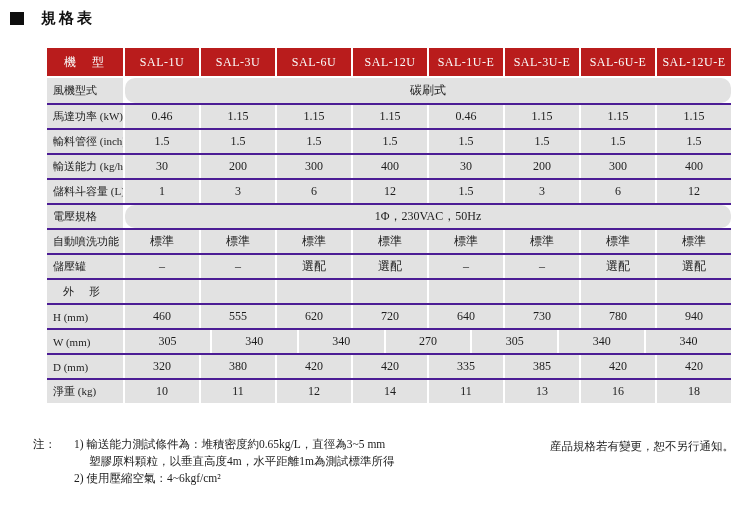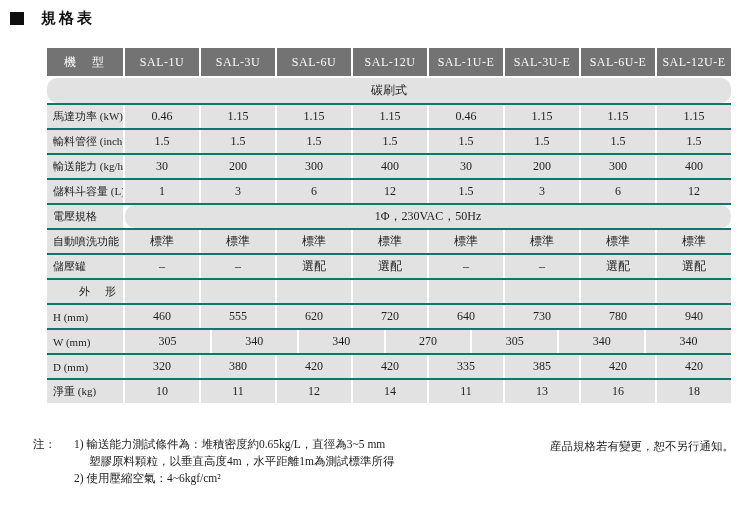--- a/index.html
+++ b/index.html
@@ -9,32 +9,32 @@
   }
   
   .title-bar { position:absolute; top:9px; left:10px; display:flex; align-items:center; }
   .square-bullet { width:14px; height:13px; background:#0e0e0e; }
   .page-title { margin-left:17px; font-size:15px; font-weight:bold; letter-spacing:3px; color:#111; }
 
   
   .spec-table { position:absolute; left:47px; top:48px; width:684px; background:#ffffff; }
   .trow { display:flex; gap:2px; box-sizing:border-box; }
   .trow.header { height:28px; }
-  .trow.body { height:25px; border-top:2px solid #0f766e; }
+  .trow.body { height:25px; border-top:2px solid #4c1d95; }
   .trow.body.first { border-top:none; margin-top:2px; }
   .cell {
     background:#e2e2e2; display:flex; align-items:center; justify-content:center;
     font-size:12px; box-sizing:border-box; flex:1 1 0; overflow:hidden; white-space:nowrap;
   }
-  .cell.head { background:#737373; color:#fafdfc; font-size:12px; letter-spacing:0.5px; }
+  .cell.head { background:#b91c1c; color:#fafdfc; font-size:12px; letter-spacing:0.5px; }
   .cell.label-cell {
     flex:0 0 76px; justify-content:flex-start; padding-left:6px; font-size:11px; letter-spacing:0px;
   }
   .cell.head.label-cell { justify-content:center; padding-left:0; letter-spacing:2px; font-size:12px; }
-  .cell.section-label { padding-left:32px; letter-spacing:2px; }
+  .cell.section-label { padding-left:16px; letter-spacing:2px; }
   .cell.span-cell { flex:1 1 0;border-radius:10px; }
 
   
   .notes { position:absolute; left:33px; top:436px; font-size:11.5px; line-height:17px; display:flex; color:#1d1d1d; }
   .note-lines { margin-left:18px; }
   .note-line2 { padding-left:15px; }
   .disclaimer { position:absolute; right:7px; top:439px; font-size:11.5px; color:#1d1d1d;margin-left:36px; }
 </style>
 </head>
 <body>
@@ -53,20 +53,21 @@
         <div class="cell head">SAL-3U</div>
         <div class="cell head">SAL-6U</div>
         <div class="cell head">SAL-12U</div>
         <div class="cell head">SAL-1U-E</div>
         <div class="cell head">SAL-3U-E</div>
         <div class="cell head">SAL-6U-E</div>
         <div class="cell head">SAL-12U-E</div>
       </div>
     <div id="table-body">
         <div class="trow body first">
+          <div class="cell label-cell">風機型式</div>
           <div class="cell span-cell">碳刷式</div>
         </div>
         <div class="trow body">
           <div class="cell label-cell">馬達功率 (kW)</div>
           <div class="cell ">0.46</div>
           <div class="cell ">1.15</div>
           <div class="cell ">1.15</div>
           <div class="cell ">1.15</div>
           <div class="cell ">0.46</div>
           <div class="cell ">1.15</div>

